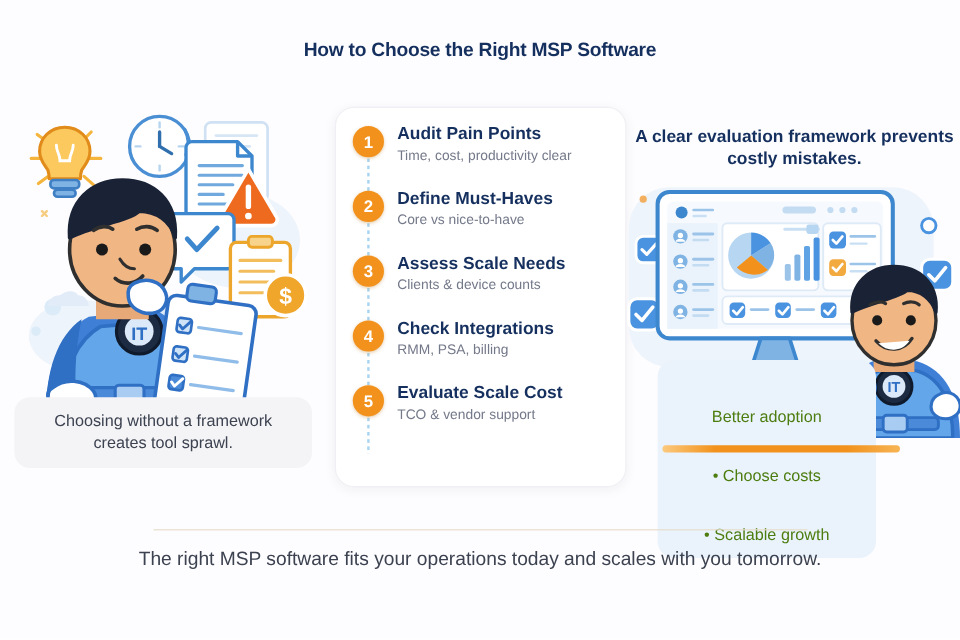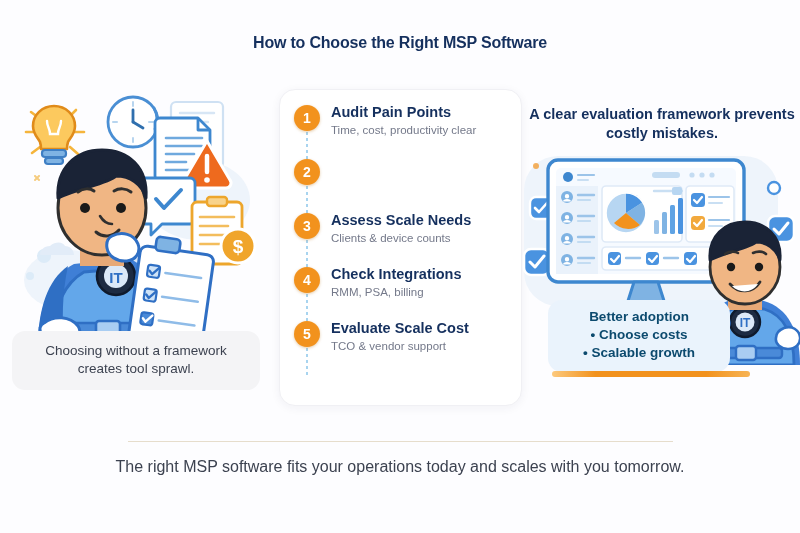--- a/index.html
+++ b/index.html
@@ -126,24 +126,25 @@
     position: absolute;
     left: 548px; top: 300px;
     width: 182px;
     background: #eaf3fc;
     border-radius: 14px;
     padding: 8px 10px 10px;
     text-align: center;
   }
   .benefit {
     font-size: 13.5px;
-    font-weight: bold;
-    color: #0c4a6e;
+    font-weight: normal;
+    color: #4d7c0f;
     line-height: 1.33;
     white-space: nowrap;
+    margin-top: 31px;
   }
   .accent-bar {
     position: absolute;
     left: 552px; top: 371px;
     width: 198px; height: 6px;
     border-radius: 3px;
     background: linear-gradient(90deg, #fcc97d 0%, #f2921d 22%, #f2921d 78%, #f7b455 100%);
   }
   
   .divider {
@@ -309,20 +310,24 @@
         <div class="dots"></div>
         <div class="step-text">
           <div class="step-title">Audit Pain Points</div>
           <div class="step-sub">Time, cost, productivity clear</div>
         </div>
       </div>
 
       <div class="step">
         <div class="step-badge">2</div>
         <div class="dots"></div>
+        <div class="step-text">
+          <div class="step-title">Define Must-Haves</div>
+          <div class="step-sub">Core vs nice-to-have</div>
+        </div>
       </div>
 
       <div class="step">
         <div class="step-badge">3</div>
         <div class="dots"></div>
         <div class="step-text">
           <div class="step-title">Assess Scale Needs</div>
           <div class="step-sub">Clients &amp; device counts</div>
         </div>
       </div>

